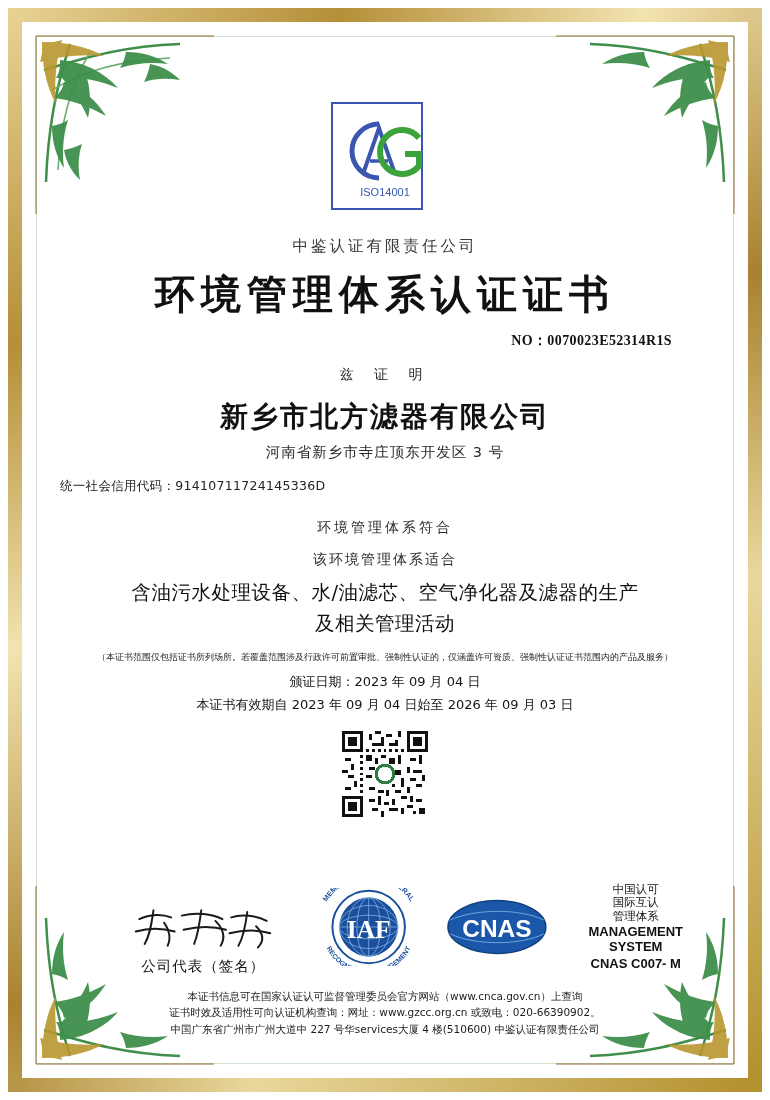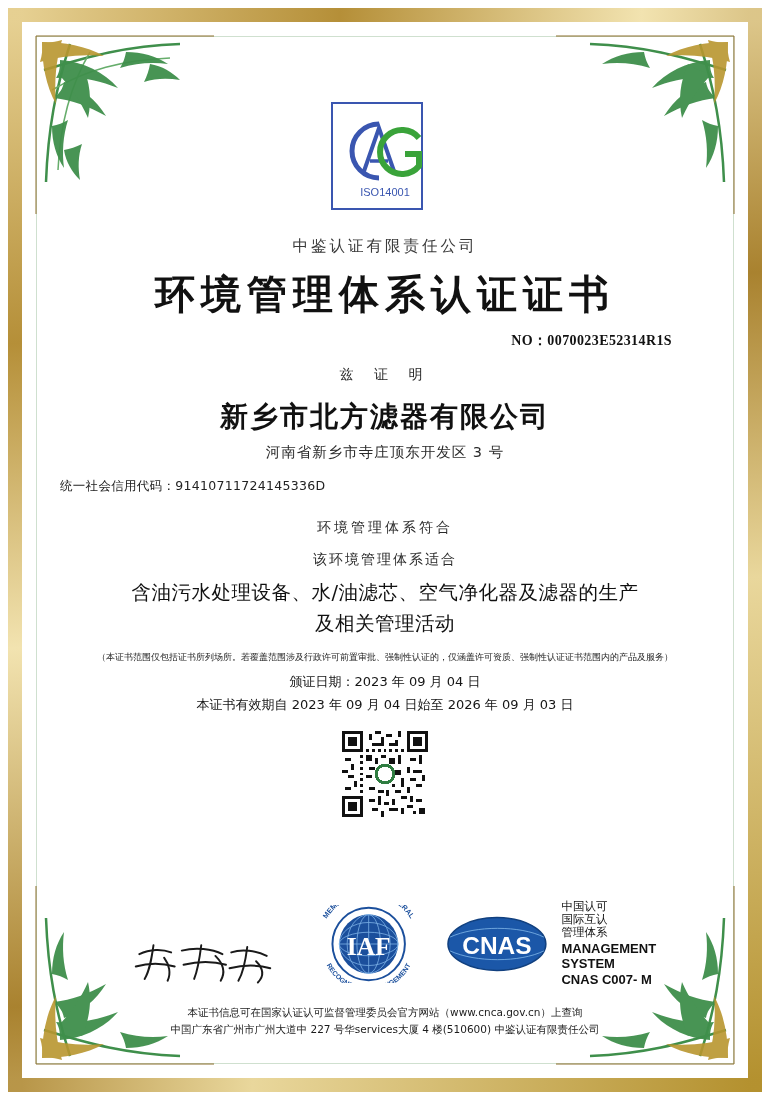--- a/index.html
+++ b/index.html
@@ -231,21 +231,21 @@
     font-family: "DejaVu Sans", "Liberation Sans", sans-serif;
   }
 
   .logos {
     display: flex;
     align-items: center;
     gap: 14px;
     padding-bottom: 4px;
   }
   .cnas-text {
-    text-align: left;
+    text-align: center;
     line-height: 1.15;
   }
   .cnas-cn {
     font-size: 11.5px;
     color: #111;
     font-family: "DejaVu Sans", "Liberation Sans", sans-serif;
   }
   .cnas-en {
     font-size: 13px;
     font-weight: bold;
@@ -522,20 +522,21 @@
             <path d="M66 12 C82 8, 100 10, 112 16"></path>
             <path d="M88 6 C86 22, 84 34, 80 44"></path>
             <path d="M68 28 C84 24, 102 24, 116 28"></path>
             <path d="M104 18 C112 26, 116 36, 110 46"></path>
             <path d="M122 14 C134 10, 150 12, 162 18"></path>
             <path d="M140 8 C138 24, 136 36, 130 46"></path>
             <path d="M120 32 C136 28, 152 28, 166 32"></path>
             <path d="M150 24 C158 32, 160 40, 152 48"></path>
           </g>
         </svg>
+        <div class="sign-caption">公司代表（签名）</div>
       </div>
 
       <div class="logos">
 
         <svg width="128" height="78" viewBox="0 0 128 78" aria-hidden="true">
           <circle cx="64" cy="39" r="37" fill="#ffffff" stroke="#1b4f9c" stroke-width="2"></circle>
           <circle cx="64" cy="39" r="30" fill="#1b4f9c"></circle>
           <g stroke="#7fb3e8" stroke-width="0.8" fill="none">
             <ellipse cx="64" cy="39" rx="30" ry="12"></ellipse>
             <ellipse cx="64" cy="39" rx="30" ry="22"></ellipse>
@@ -571,18 +572,19 @@
           <div class="cnas-cn">管理体系</div>
           <div class="cnas-en">MANAGEMENT SYSTEM</div>
           <div class="cnas-en">CNAS C007- M</div>
         </div>
 
       </div>
     </div>
 
     <div class="footer-note">
       <div>本证书信息可在国家认证认可监督管理委员会官方网站（www.cnca.gov.cn）上查询</div>
+      <div>证书时效及适用性可向认证机构查询：网址：www.gzcc.org.cn 或致电：020-66390902。</div>
       <div>中国广东省广州市广州大道中 227 号华services大厦 4 楼(510600)  中鉴认证有限责任公司</div>
     </div>
 
   </div>
 
 </div>
 
 </body></html>

